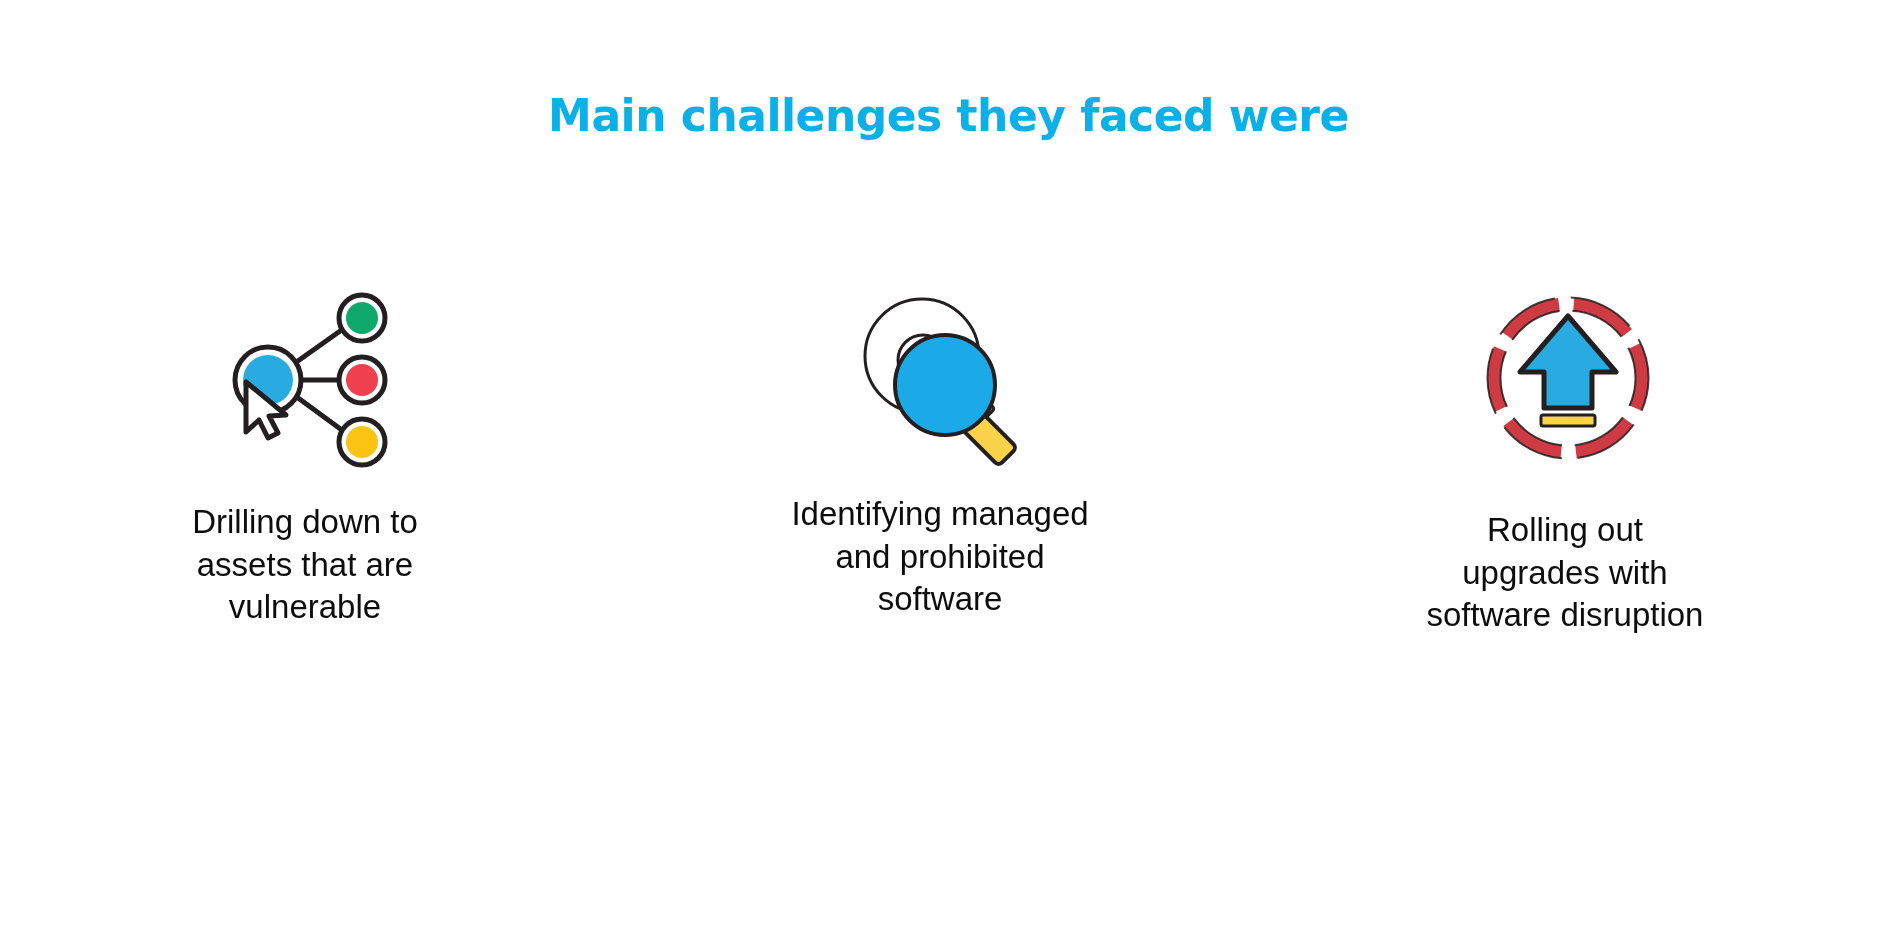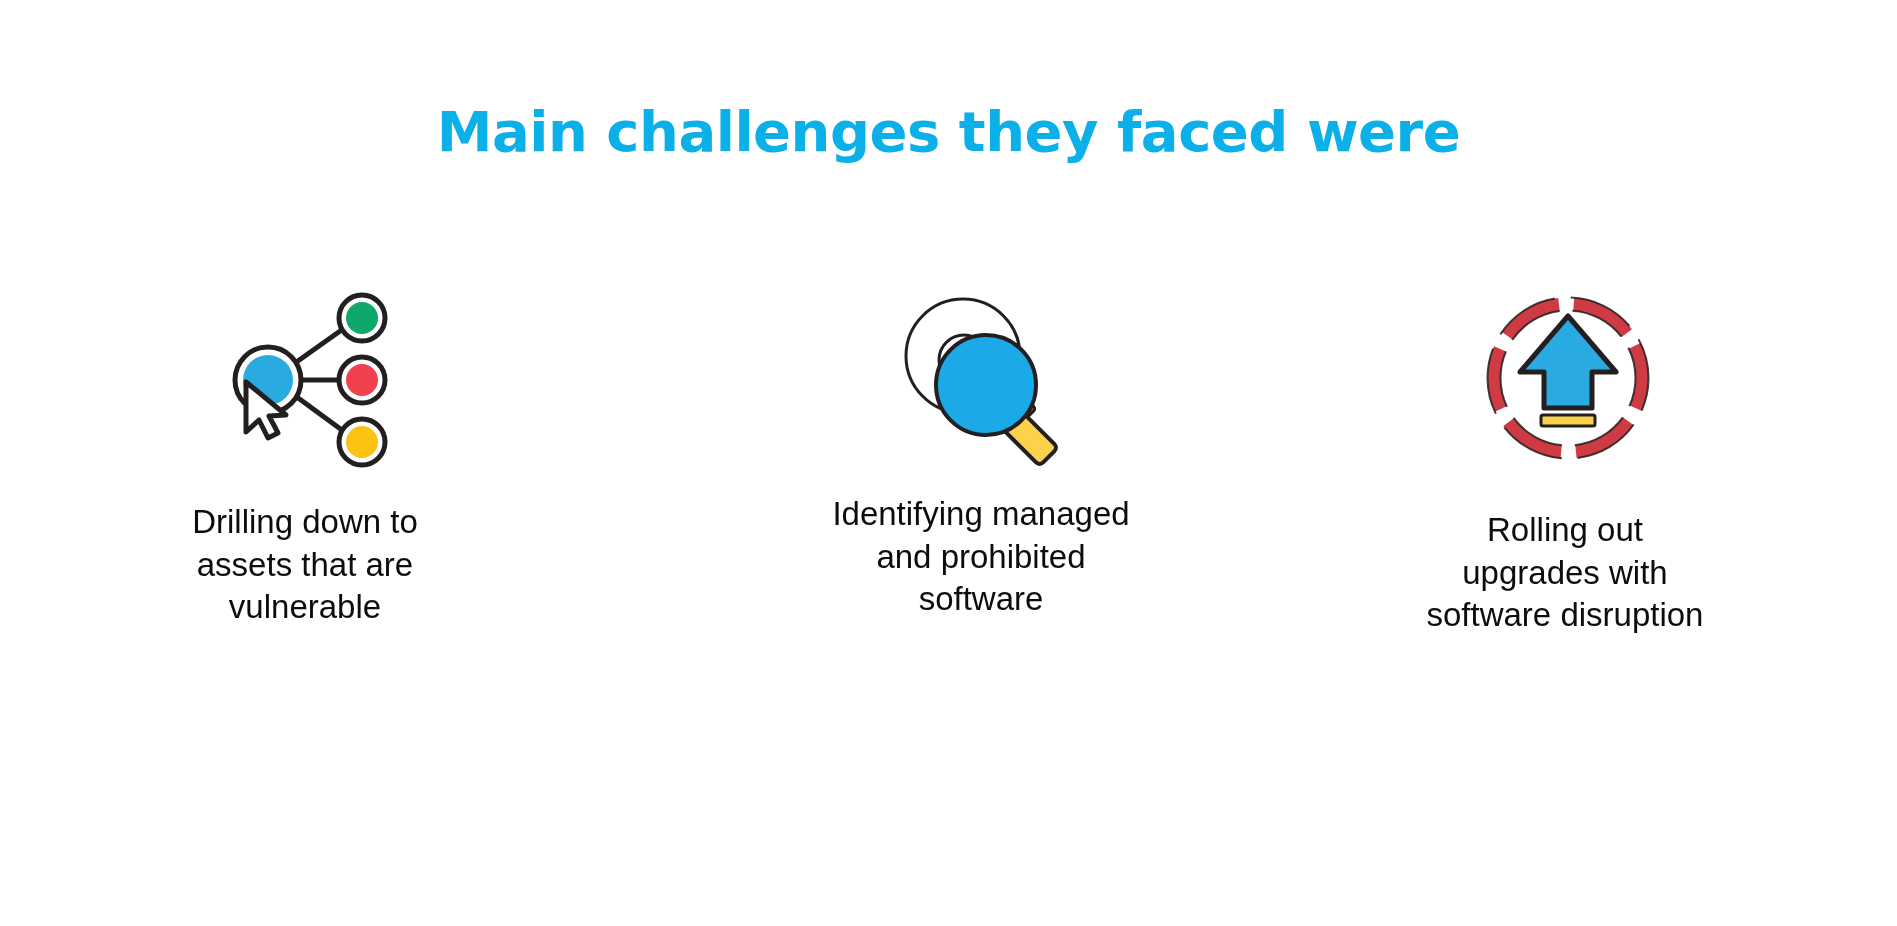--- a/index.html
+++ b/index.html
@@ -24,21 +24,21 @@
   }
 
   
   .slide-title {
     position: absolute;
     left: 0;
     top: 62px;
     width: 1897px;
     text-align: center;
     font-family: "DejaVu Sans", sans-serif;
-    font-size: 56px;
+    font-size: 44px;
     font-weight: 700;
     letter-spacing: -0.5px;
     color: #0CB0E8;
     line-height: 1.15;
     white-space: nowrap;
   }
 
   
   .columns {
     position: absolute;
@@ -50,21 +50,21 @@
 
   .column {
     position: absolute;
     top: 0;
     width: 330px;
     display: flex;
     flex-direction: column;
     align-items: center;
   }
   .column.col-0 { left: 140px; }
-  .column.col-1 { left: 816px; }
+  .column.col-1 { left: 775px; }
   .column.col-2 { left: 1400px; }
 
   .icon-wrap {
     width: 200px;
     height: 175px;
     display: flex;
     align-items: center;
     justify-content: center;
   }
   .column.col-0 .icon-wrap { height: 175px; }

